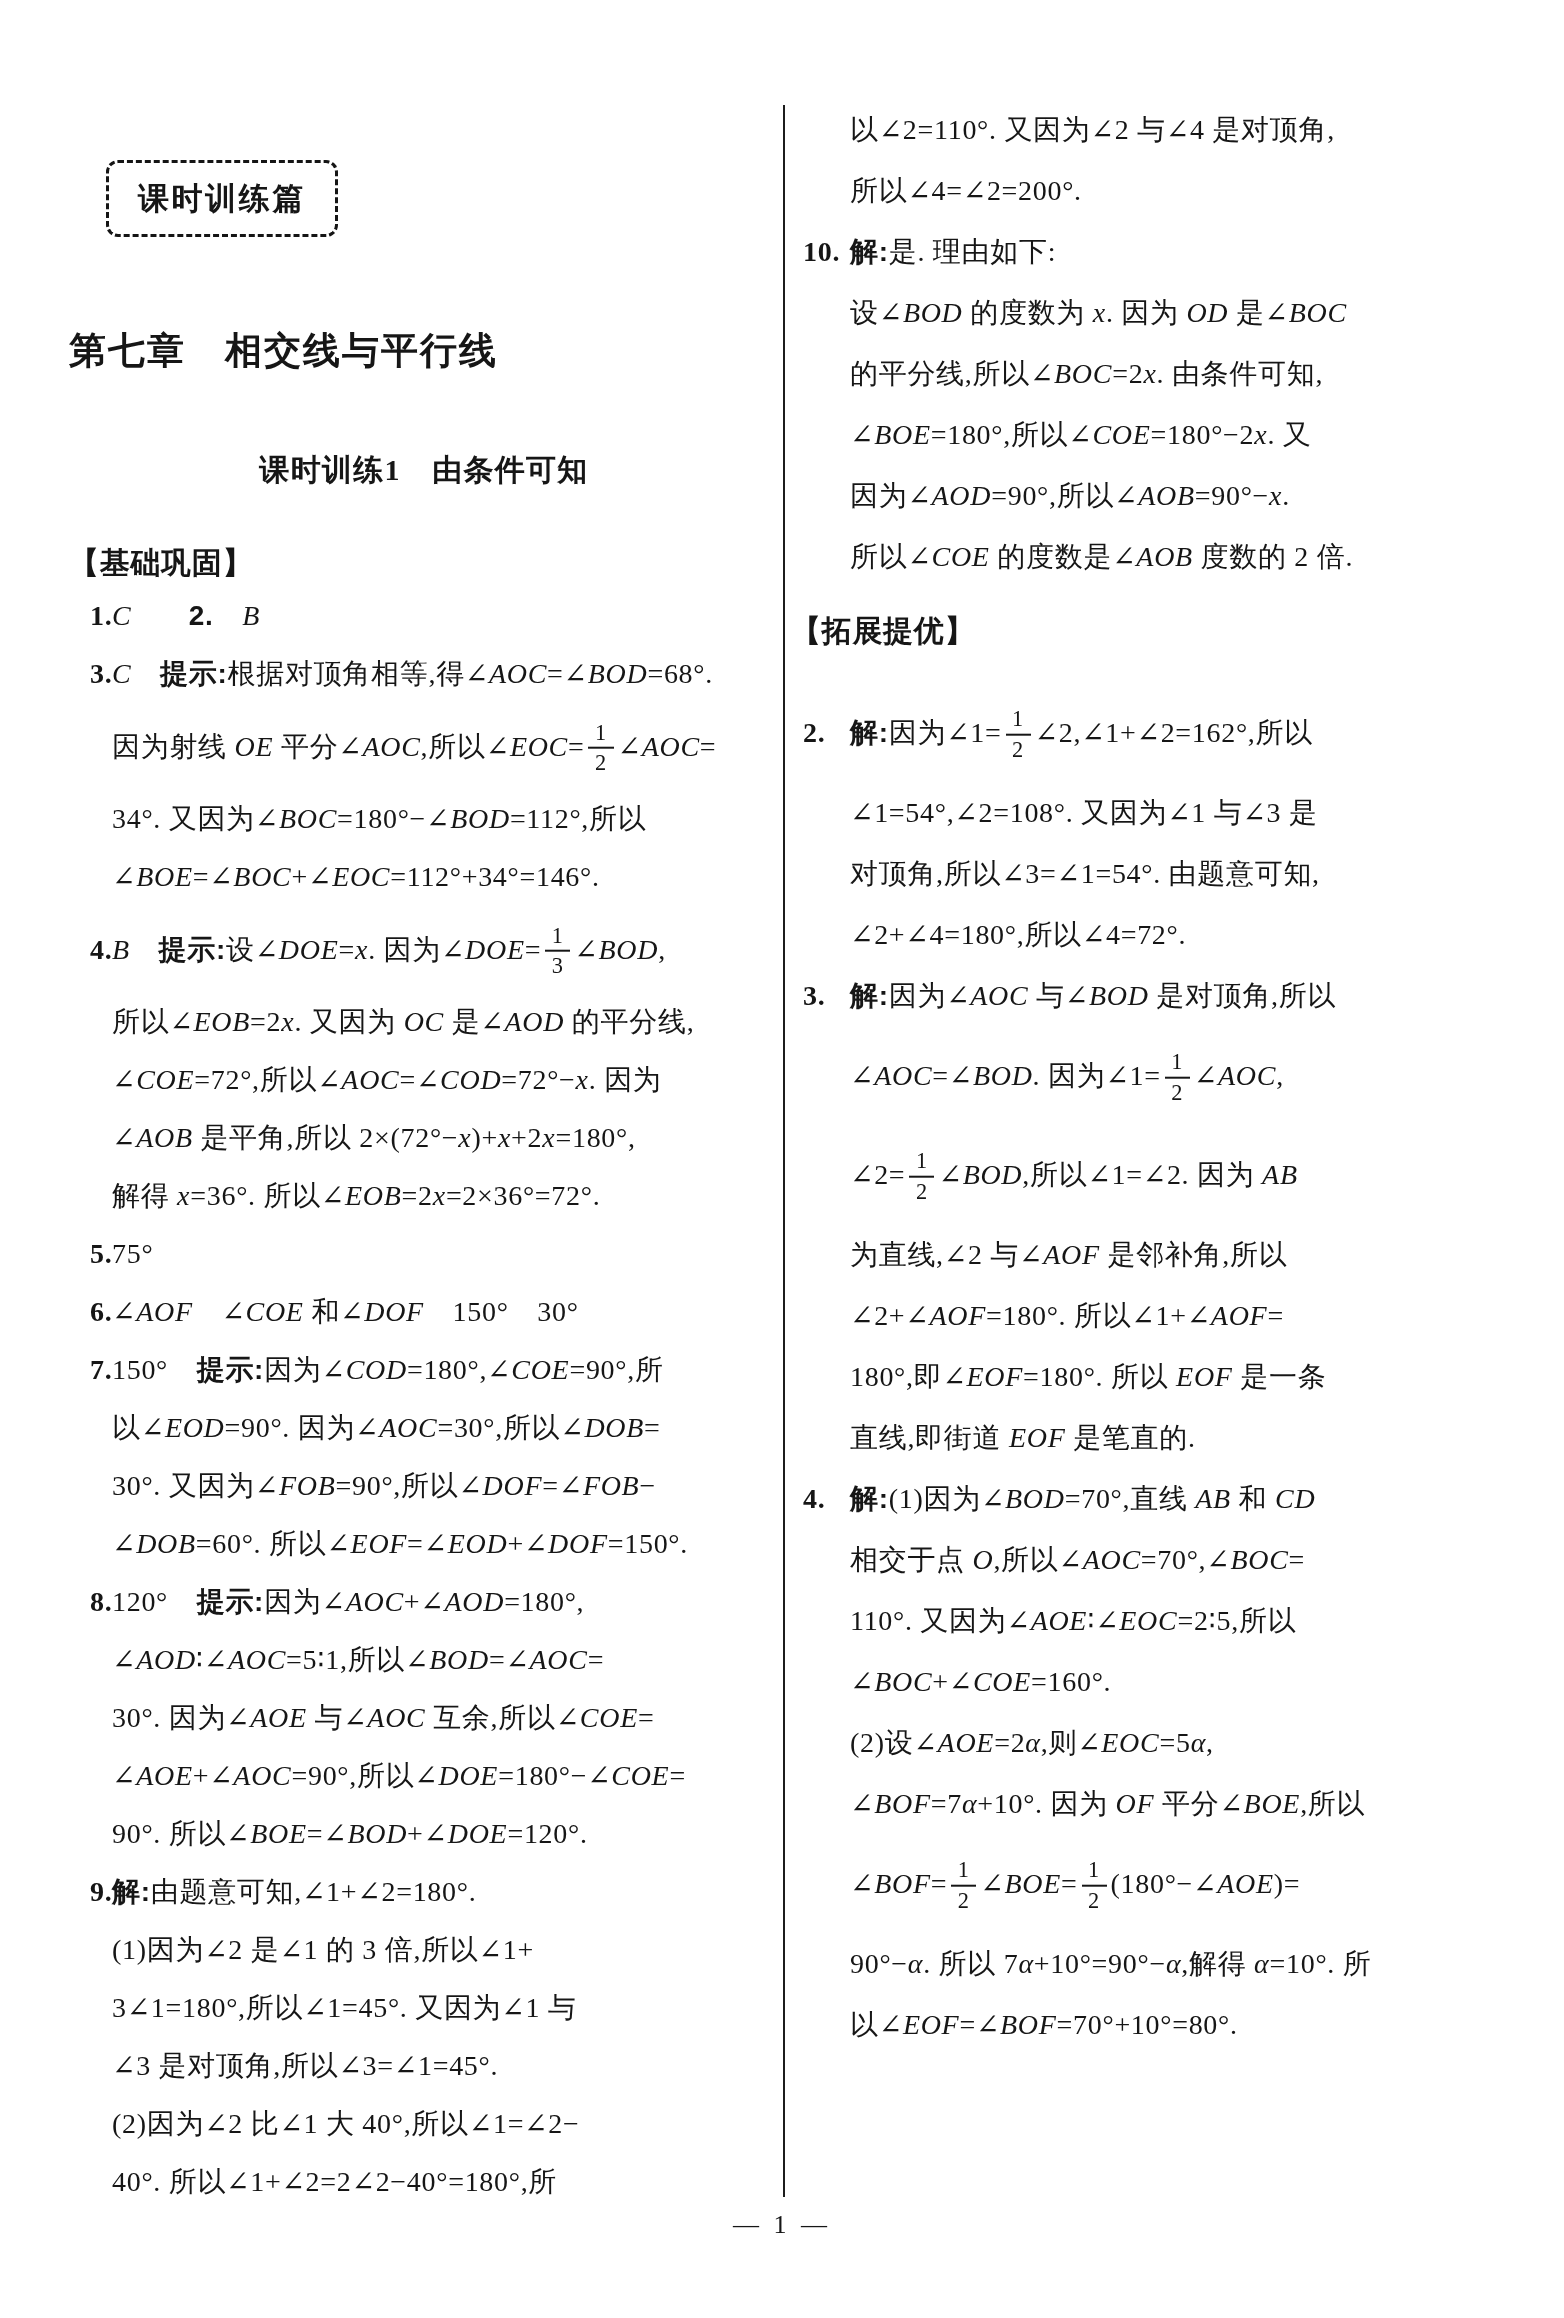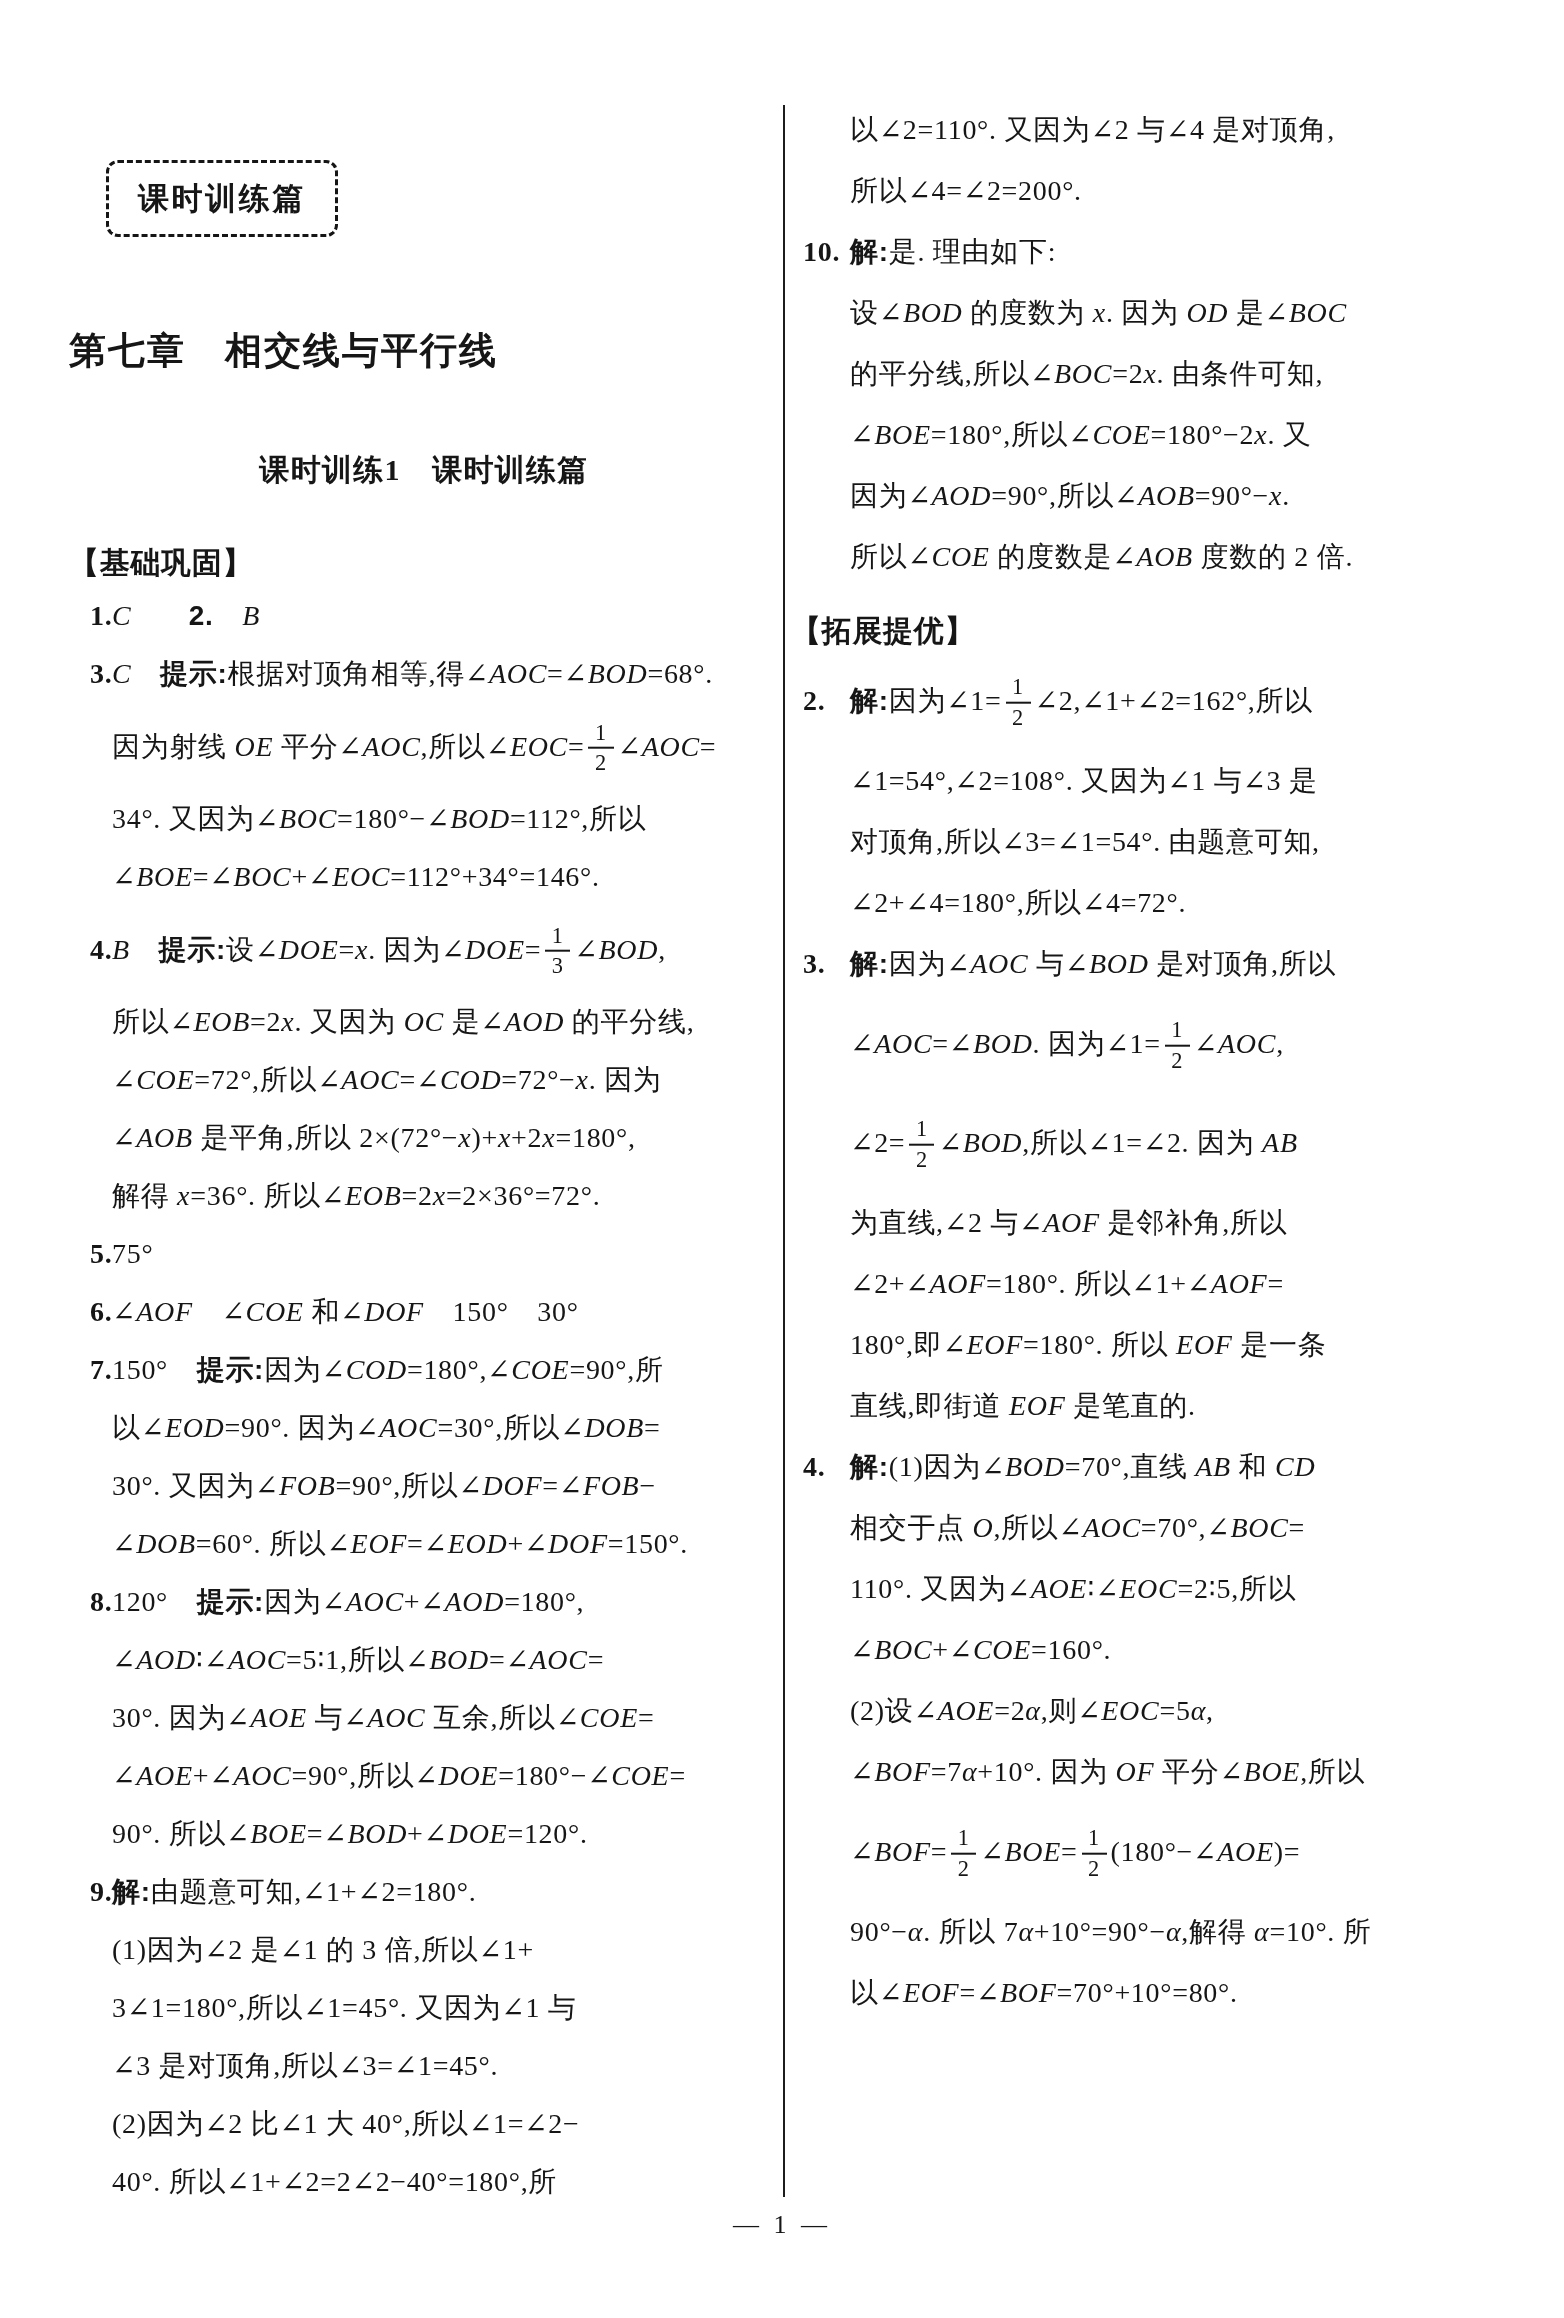--- a/index.html
+++ b/index.html
@@ -35,21 +35,21 @@
   }
   .section{
     margin:78px 0 0 0;
     text-align:center;
     font-size:30px;font-weight:bold;line-height:1.2;
     letter-spacing:1.3px;
   }
   .blk-header{
     font-family:"Liberation Sans","DejaVu Sans",sans-serif;
     font-weight:bold;font-size:30px;line-height:40px;
-    margin:24px 0 0 0;
+    margin:24px 0 32px 0;
     letter-spacing:0.7px;
   }
   .col-left .blk-header{margin:55px 0 4px 0;}
   .blocks{display:block;}
   .item{position:relative;padding-left:43px;}
   .cont{padding-left:59px;}
   .col-right .item{padding-left:59px;}
   .tline{
     font-size:28px;line-height:58px;
     letter-spacing:0.7px;
@@ -88,21 +88,21 @@
 </head>
 <body>
 
 <div class="page">
 
   <div class="col col-left">
     <div class="badge">
       <span>课时训练篇</span>
     </div>
     <h1 class="chapter">第七章　相交线与平行线</h1>
-    <h2 class="section">课时训练1　课时训练篇</h2>
+    <h2 class="section">课时训练1　由条件可知</h2>
     <div class="blocks" id="left-blocks">
         <div class="blk-header">【基础巩固】</div>
         <div class="item">
           <div class="tline"><span class="item-num">1.</span><i>C</i>　　<b class="hei">2.</b>　<i>B</i></div>
         </div>
         <div class="item">
           <div class="tline"><span class="item-num">3.</span><i>C</i>　<b class="hei">提示:</b>根据对顶角相等,得∠<i>AOC</i>=∠<i>BOD</i>=68°.</div>
           <div class="tline frac-line">因为射线 <i>OE</i> 平分∠<i>AOC</i>,所以∠<i>EOC</i>=<span class="frac">
               <span class="fn">1</span>
               <span class="fd">2</span>

